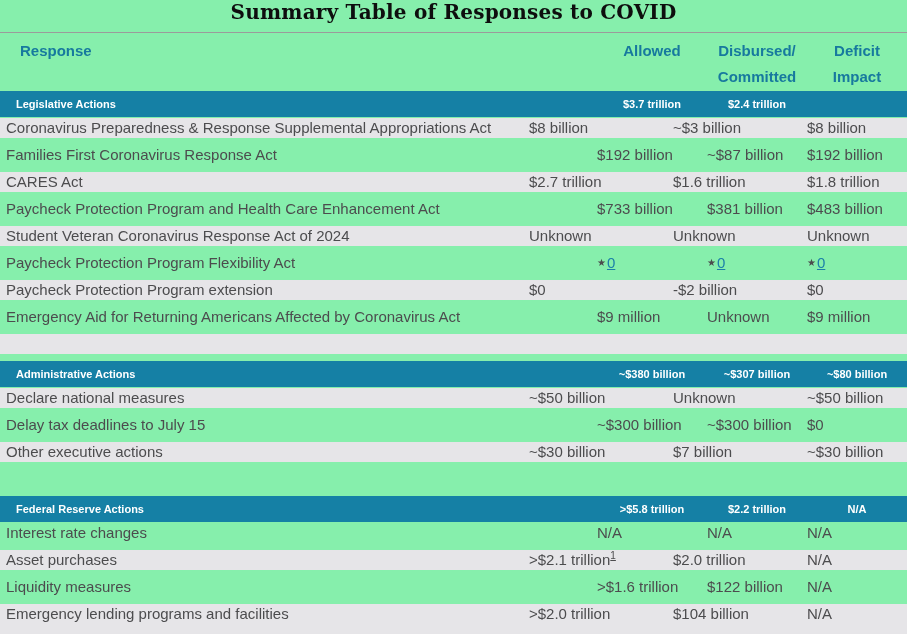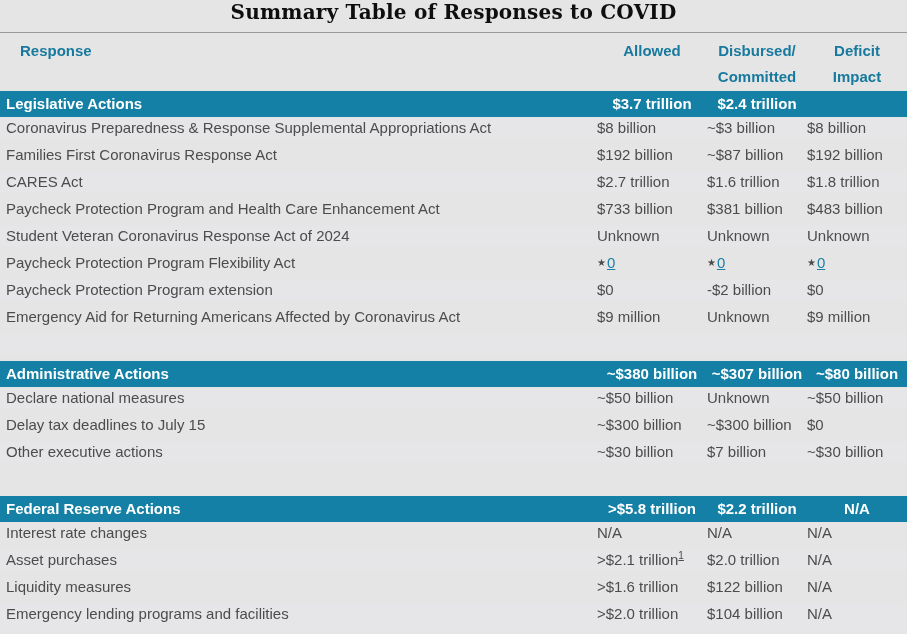--- a/index.html
+++ b/index.html
@@ -6,39 +6,39 @@
     --accent-teal:#1580A5;
     --header-text:#17799E;
     --row-gray:#E6E5E8;
     --body-text:#4C4C4E;
     --link-blue:#1B7FA8;
     --hairline:#9B9B9B;
     --title-black:#0E0E0E;
   }
   html,body{margin:0;padding:0;background:#fff;}
   .page{
-    position:relative;width:907px;height:634px;overflow:hidden;background:#e5e5e5;
+    position:relative;width:907px;height:634px;overflow:hidden;background:#86efac;
     font-family:"Liberation Sans",sans-serif;color:var(--body-text);
   }
   .title{
     height:26px;text-align:center;
     font-family:"DejaVu Serif",serif;font-weight:bold;font-size:20px;
     color:var(--title-black);letter-spacing:.2px;line-height:24px;
   }
   .hairline{border-top:1px solid var(--hairline);margin-top:6px;}
   .grid{display:grid;grid-template-columns:1fr 110px 100px 100px;}
   .hdr-row{padding:5px 0 0 0;height:53px;}
   .hdr-cell{color:var(--header-text);font-weight:bold;font-size:15px;line-height:26px;text-align:center;}
   .hdr-cell.left{text-align:left;padding-left:20px;}
   .sec-row{background:var(--accent-teal);height:26px;line-height:26px;margin-bottom:1px;
-    color:#fff;font-weight:bold;font-size:15px;}
+    color:#fff;font-weight:bold;font-size:11px;padding-left:10px;}
   .sec-row .name{padding-left:6px;white-space:nowrap;}
   .sec-row .val{text-align:center;white-space:nowrap;}
   .data-row{height:20px;line-height:20px;margin-bottom:7px;font-size:15px;color:var(--body-text);}
-  .data-row.gray{background:var(--row-gray);}
+  .data-row.gray{background:var(--row-gray);gap:34px;}
   .data-row.tall{height:30px;margin-bottom:12px;}
   .data-row .name{padding-left:6px;white-space:nowrap;}
   .data-row .val{text-align:left;white-space:nowrap;}
   .spacer{height:20px;margin-bottom:7px;}
   .spacer.gray{background:var(--row-gray);}
   .star{font-size:10px;position:relative;top:-2px;margin-right:1px;color:var(--body-text);}
   a.zero-link{color:var(--link-blue);text-decoration:underline;cursor:pointer;}
   sup.fn{font-size:10px;line-height:0;text-decoration:underline;color:var(--body-text);cursor:pointer;}
 </style>
 </head>

